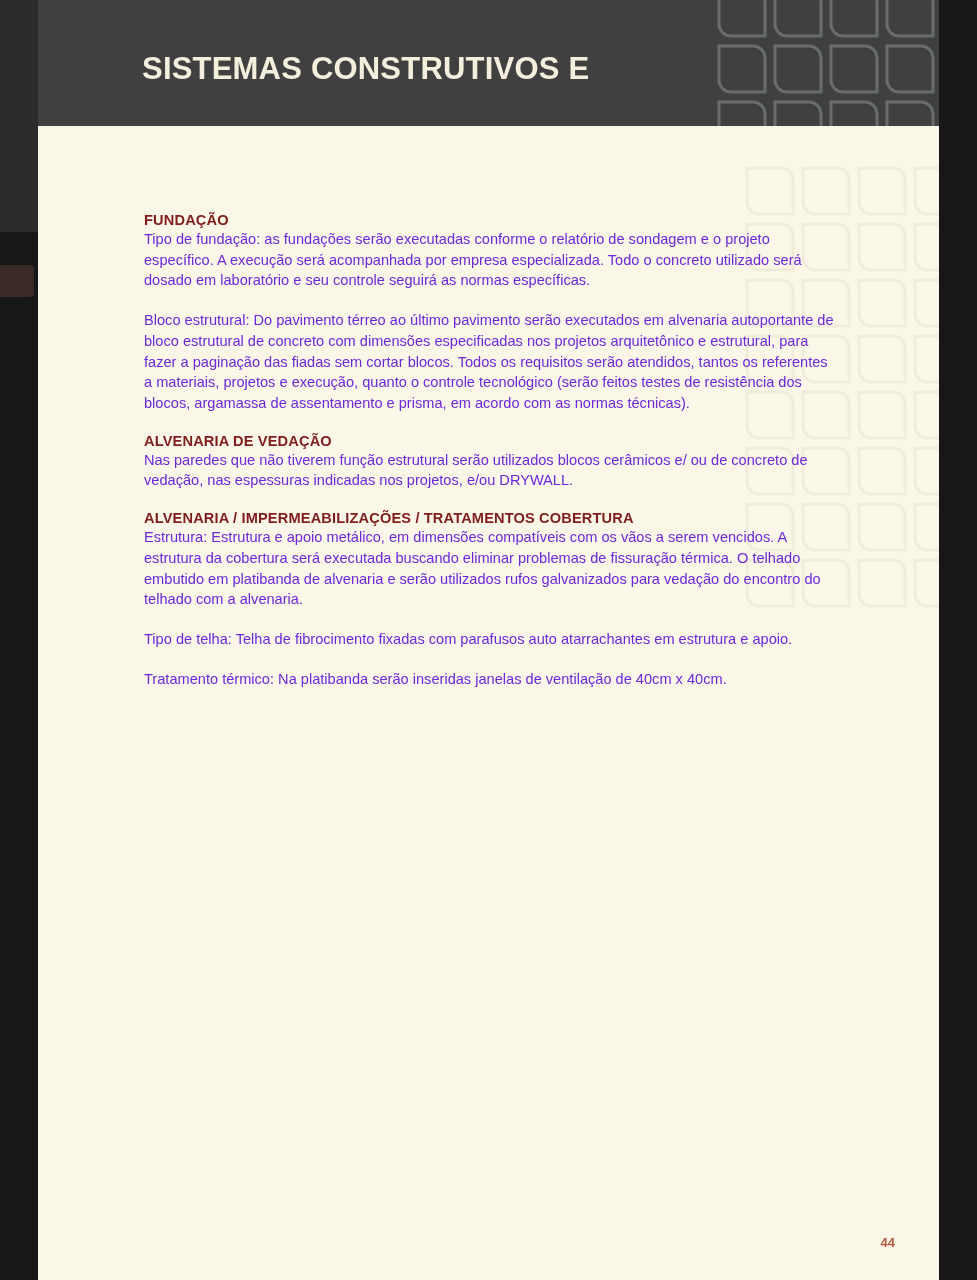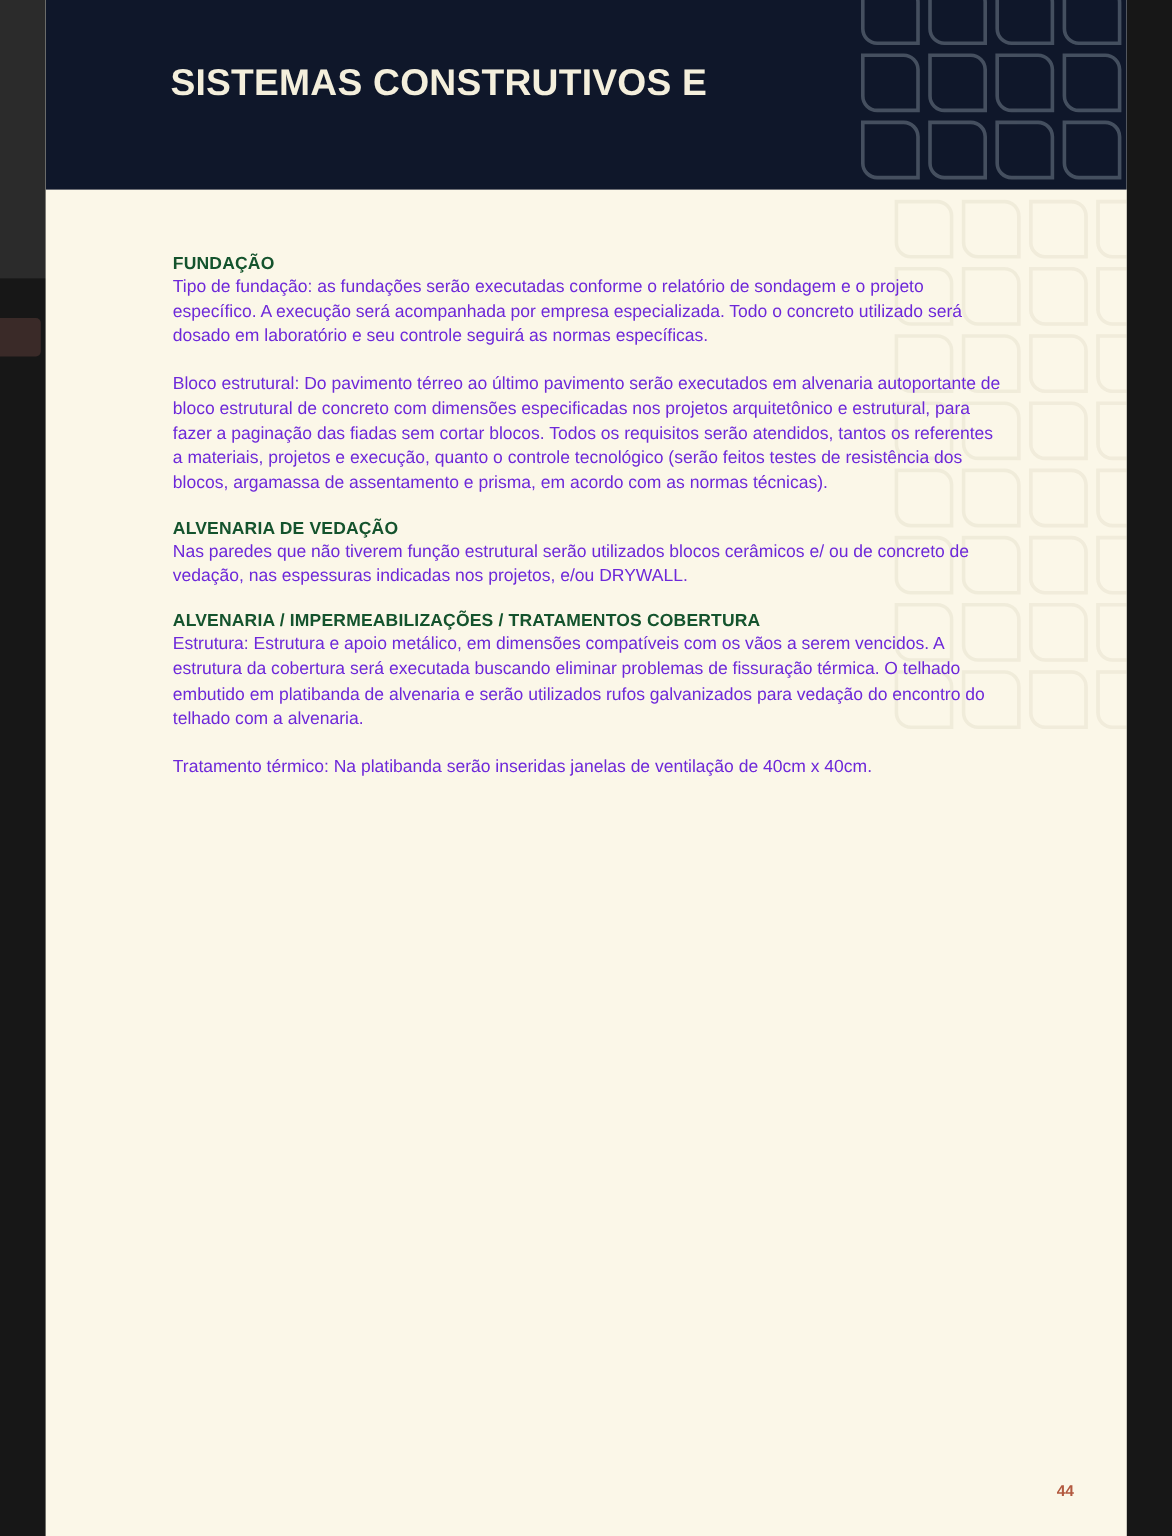--- a/index.html
+++ b/index.html
@@ -43,22 +43,22 @@
     top: 0;
     width: 901px;
     height: 1280px;
     background: #fbf7e8;
     overflow: hidden;
   }
 
   .header {
     position: relative;
     width: 901px;
-    height: 158px;
-    background: #0f172a;
+    height: 126px;
+    background: #404040;
     overflow: hidden;
   }
 
   .header-pattern {
     position: absolute;
     right: 0;
     top: 0;
     width: 230px;
     height: 158px;
     opacity: 0.28;
@@ -92,21 +92,21 @@
     top: 212px;
     width: 690px;
   }
 
   .block { margin-bottom: 19px; }
 
   .block h2 {
     margin: 0 0 1px 0;
     font-size: 14.6px;
     font-weight: bold;
-    color: #14532d;
+    color: #7f1d1d;
     letter-spacing: 0.15px;
   }
 
   .block p {
     margin: 0;
     font-size: 14.6px;
     line-height: 1.42;
     color: #6d28d9;
   }
 
@@ -203,20 +203,21 @@
       </div>
 
       <div class="block">
         <h2>ALVENARIA DE VEDAÇÃO</h2>
         <p>Nas paredes que não tiverem função estrutural serão utilizados blocos cerâmicos e/ ou de concreto de vedação, nas espessuras indicadas nos projetos, e/ou DRYWALL.</p>
       </div>
 
       <div class="block">
         <h2>ALVENARIA / IMPERMEABILIZAÇÕES / TRATAMENTOS COBERTURA</h2>
         <p> Estrutura: Estrutura e apoio metálico, em dimensões compatíveis com os vãos a serem vencidos. A estrutura da cobertura será executada buscando eliminar problemas de fissuração térmica. O telhado embutido em platibanda de alvenaria e serão utilizados rufos galvanizados para vedação do encontro do telhado com a alvenaria.</p>
+        <p>Tipo de telha: Telha de fibrocimento fixadas com parafusos auto atarrachantes em estrutura e apoio.</p>
         <p>Tratamento térmico: Na platibanda serão inseridas janelas de ventilação de 40cm x 40cm.</p>
       </div>
 
     </div>
 
     <div class="page-number">44</div>
 
   </div>
 </div>
 

